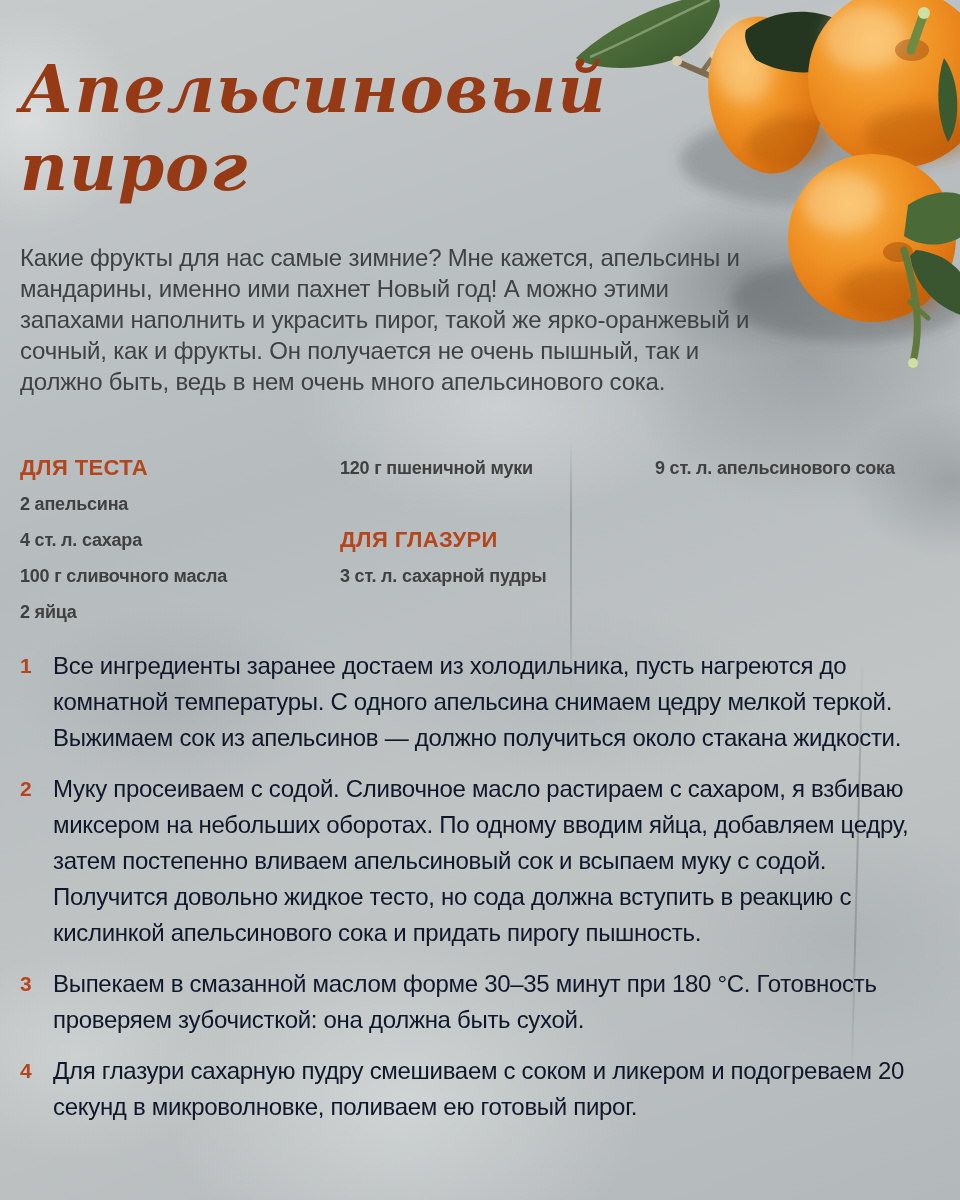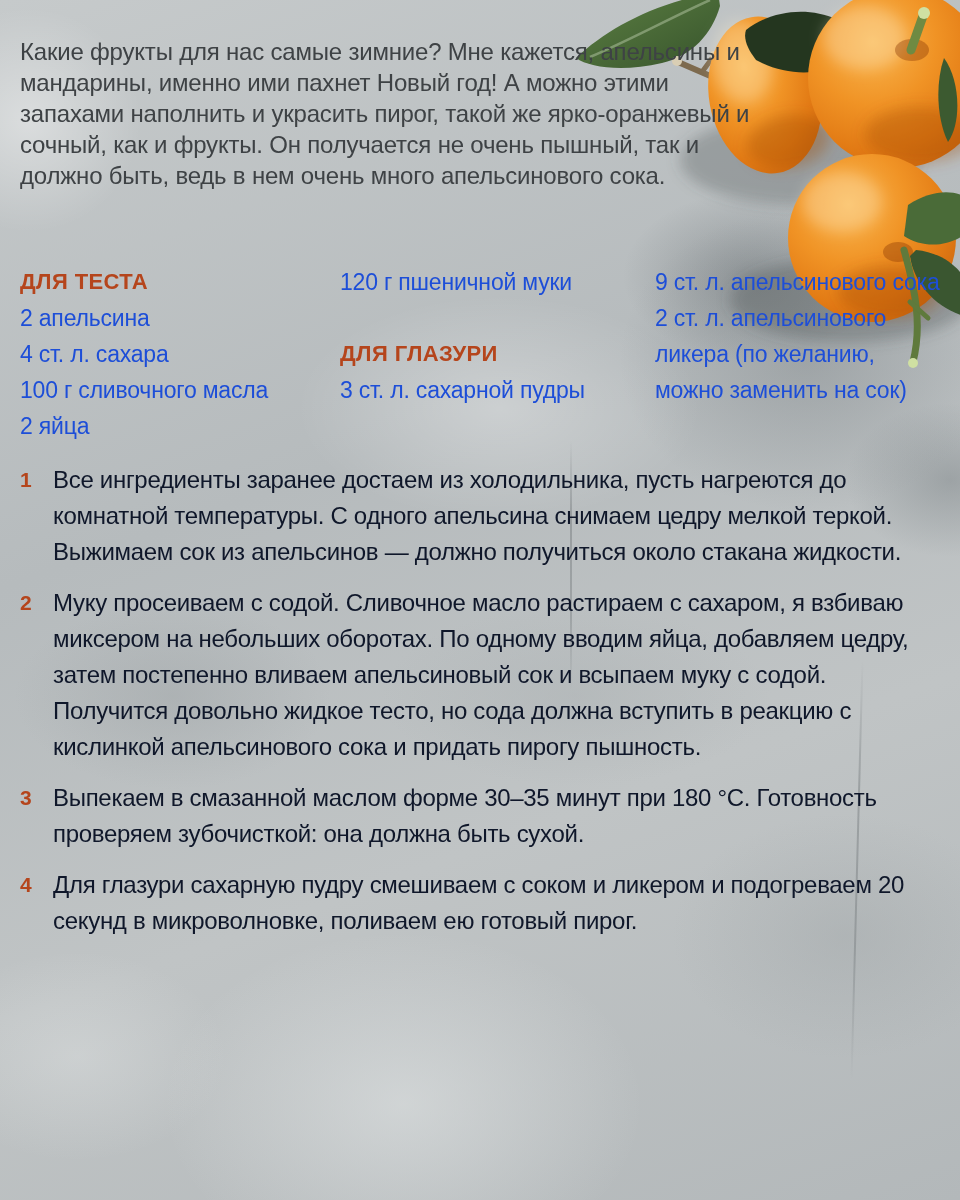--- a/index.html
+++ b/index.html
@@ -30,26 +30,26 @@
   .content{position:relative;z-index:2;padding:0 18px 0 20px;}
   .title{
     margin:50px 0 0 0;width:620px;
     font-family:"DejaVu Serif",serif;font-style:italic;font-weight:700;
     font-size:66px;line-height:78px;color:#963a15;letter-spacing:1px;
   }
   .intro{
     margin-top:36px;width:736px;
     font-size:24px;line-height:31px;color:#3e4245;letter-spacing:-0.2px;
   }
-  .ingredients{display:flex;margin-top:73px;}
+  .ingredients{display:flex;margin-top:53px;}
   .ing-col1{width:320px;flex:none;}
   .ing-col2{width:315px;flex:none;}
   .ing-col3{flex:1;}
   .ing-header{font-size:22px;font-weight:700;color:#b5451c;line-height:36px;letter-spacing:0.4px;}
-  .ing-line{font-size:23px;font-weight:400;color:#1d4ed8;line-height:36px;letter-spacing:-0.2px;}
+  .ing-line{font-size:18px;font-weight:700;color:#404040;line-height:36px;letter-spacing:-0.2px;}
   .ing-spacer{height:36px;}
   .steps{margin-top:18px;}
   .step{display:flex;margin-bottom:15px;}
   .step-num{flex:none;width:33px;font-size:21px;font-weight:700;color:#b5451c;line-height:36px;}
   .step-text{font-size:24px;line-height:36px;color:#0f172a;letter-spacing:-0.3px;}
 </style>
 </head>
 <body>
 
 <div class="bg"></div>
@@ -119,40 +119,41 @@
     <path d="M356,250 C396,254 418,286 412,318 C380,312 354,286 350,256 Z" fill="#3a5630"></path>
   </g>
   <g>
     <path d="M344,250 C356,292 362,326 353,362 " stroke="#5f7a3c" stroke-width="7" fill="none" stroke-linecap="round"></path>
     <path d="M350,302 L368,318" stroke="#5f7a3c" stroke-width="5" stroke-linecap="round"></path>
     <circle cx="353" cy="363" r="5" fill="#cfe0a2"></circle>
   </g>
 </svg>
 
 <div class="content">
+  <h1 class="title"><span>Апельсиновый</span><br>
+    <span>пирог</span></h1>
 
   <p class="intro">Какие фрукты для нас самые зимние? Мне кажется, апельсины и мандарины, именно ими пахнет Новый год! А можно этими запахами наполнить и украсить пирог, такой же ярко-оранжевый и сочный, как и фрукты. Он получается не очень пышный, так и должно быть, ведь в нем очень много апельсинового сока.</p>
 
   <div class="ingredients">
     <div class="ing-col1">
       <div class="ing-header">ДЛЯ ТЕСТА</div>
       <div class="ing-line">2 апельсина</div>
       <div class="ing-line">4 ст. л. сахара</div>
       <div class="ing-line">100 г сливочного масла</div>
       <div class="ing-line">2 яйца</div>
     </div>
     <div class="ing-col2">
       <div class="ing-line">120 г пшеничной муки</div>
       <div class="ing-spacer"></div>
       <div class="ing-header">ДЛЯ ГЛАЗУРИ</div>
       <div class="ing-line">3 ст. л. сахарной пудры</div>
     </div>
     <div class="ing-col3">
       <div class="ing-line">9 ст. л. апельсинового сока</div>
-      <div class="ing-line">2 ст. л. апельсинового ликера (по желанию, можно заменить на сок)</div>
     </div>
   </div>
 
   <div class="steps">
     <div class="step">
       <div class="step-num">1</div>
       <div class="step-text">Все ингредиенты заранее достаем из холодильника, пусть нагреются до комнатной температуры. С одного апельсина снимаем цедру мелкой теркой. Выжимаем сок из апельсинов — должно получиться около стакана жидкости.</div>
     </div>
     <div class="step">
       <div class="step-num">2</div>

